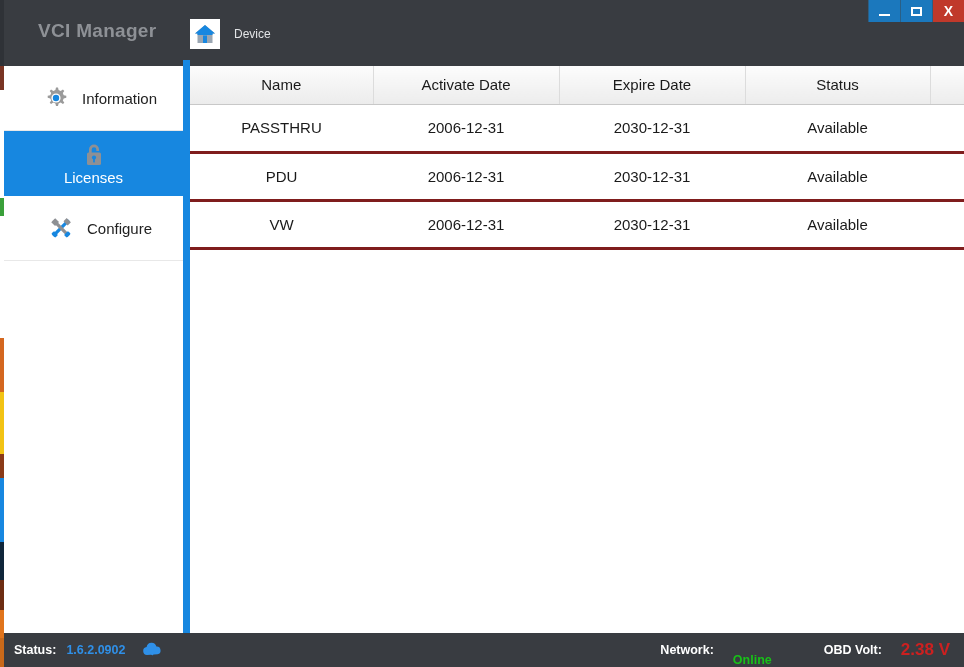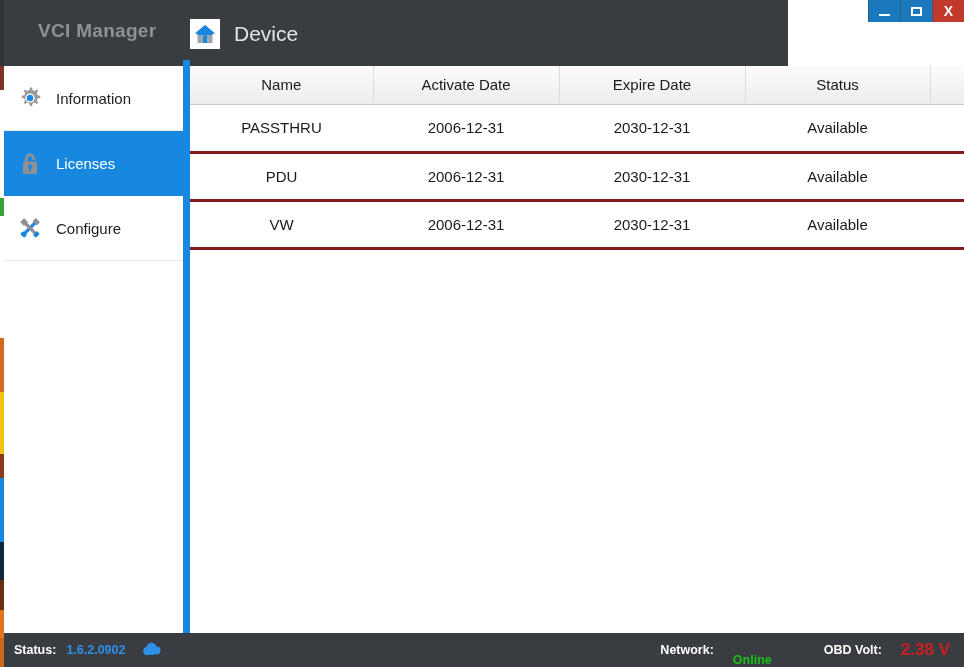--- a/index.html
+++ b/index.html
@@ -20,42 +20,42 @@
   .edge-strip {
     position: absolute; left: 0; top: 0;
     width: 4px; height: 667px;
     z-index: 40;
   }
   .edge-seg { position: absolute; left: 0; width: 4px; }
 
   
   .titlebar {
     position: absolute; left: 0; top: 0;
-    width: 788px; height: 66px;
+    width: 964px; height: 66px;
     background: #393c41;
     z-index: 20;
   }
   .app-title {
     position: absolute; left: 38px; top: 20px;
     font-size: 19px; font-weight: bold;
     color: #8e9196;
     letter-spacing: .3px;
   }
   .device-tab {
     position: absolute; left: 190px; top: 18px;
     height: 32px;
     display: flex; align-items: center; gap: 14px;
   }
   .home-icon {
     width: 30px; height: 30px;
     background: #ffffff;
     display: flex; align-items: center; justify-content: center;
   }
   .device-label {
-    font-size: 21px; color: #e2e4e6;
+    font-size: 12px; color: #e2e4e6;
   }
   .header-underline {
     position: absolute; left: 183px; top: 60px;
     width: 7px; height: 6px;
     background: #1787e0;
   }
 
   
   .wincontrols {
     position: absolute; right: 0; top: 0;
@@ -80,22 +80,23 @@
     width: 179px; height: 567px;
     background: #ffffff;
     z-index: 10;
   }
   .side-item {
     position: relative;
     height: 65px;
     display: flex; align-items: center;
     border-bottom: 1px solid #e8e8e8;
     cursor: pointer;
-  }
-  .side-item.active { background: #1787e0; border-bottom: none; }
+    justify-content: center;
+  }
+  .side-item.active { background: #1787e0; border-bottom: none; flex-direction: column; }
   .side-icon {
     width: 52px; min-width: 52px;
     display: flex; align-items: center; justify-content: center;
   }
   .side-label {
     font-size: 15px; color: #222222;
   }
   .side-item.active .side-label { color: #ffffff; }
 
   .sidebar-divider {

